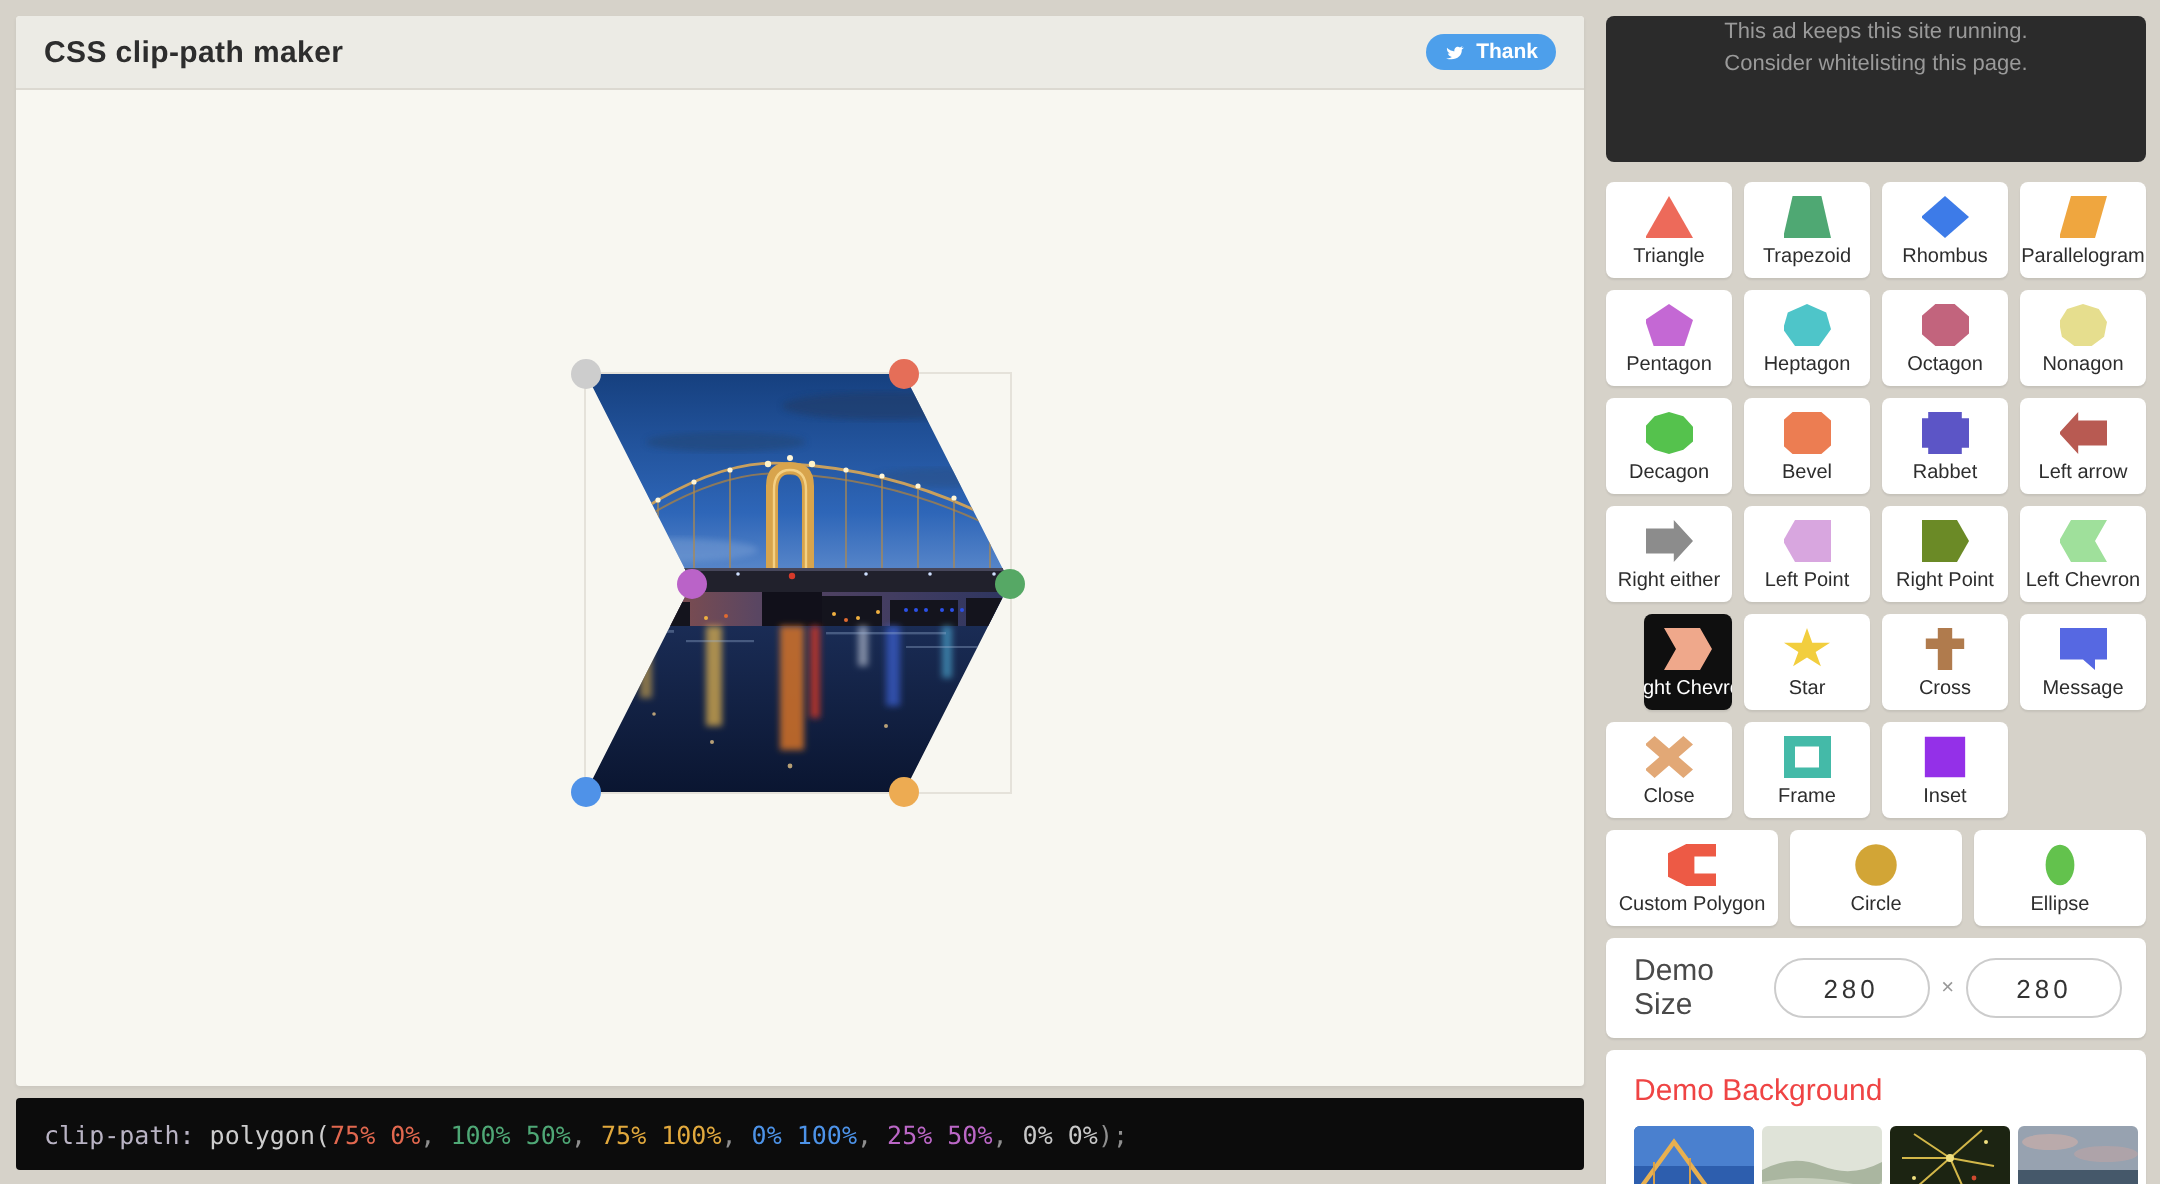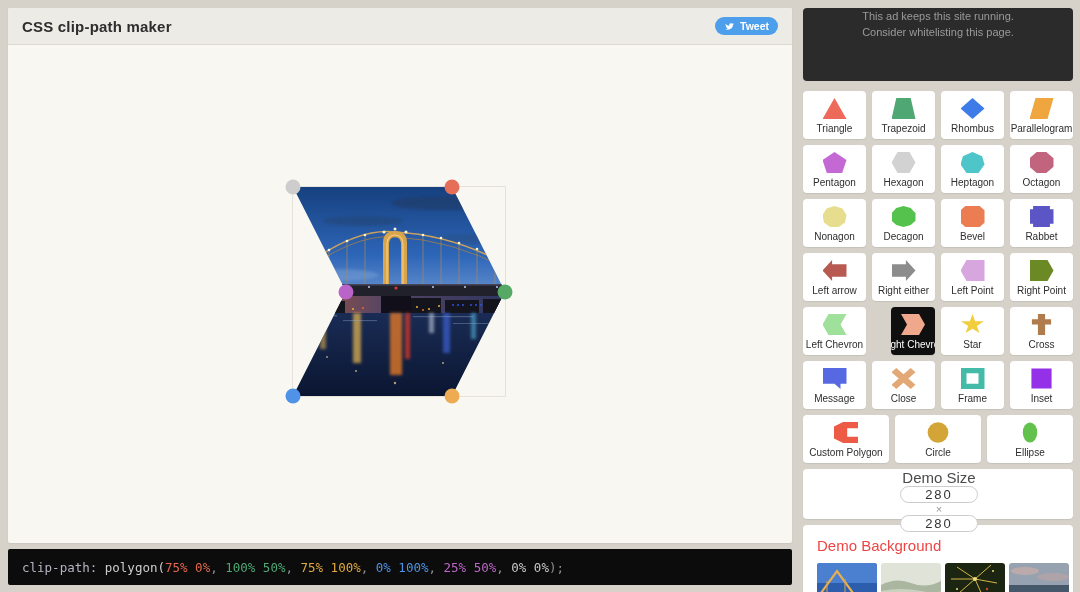--- a/index.html
+++ b/index.html
@@ -46,21 +46,21 @@
                        grid-auto-rows:48px; gap:6px 6px; }
   .shape-cell { background:#fff; border-radius:4px; box-shadow:0 1px 1px rgba(0,0,0,.08);
                 display:flex; flex-direction:column; align-items:center; justify-content:flex-start;
                 padding-top:7px; cursor:pointer; overflow:hidden; }
   .shape-cell.selected { background:#0f0f0f;margin-left:19px; }
   .shape-cell.selected .shape-label { color:#fff; }
   .shape-icon { width:24px; height:21px; flex:none; }
   .shape-label { font-size:10px; color:#2d2d2d; margin-top:4px; white-space:nowrap; }
 
   .panel { background:#fff; border-radius:4px; box-shadow:0 1px 1px rgba(0,0,0,.08); }
-  .demo-size-panel { margin-top:6px; height:50px; display:flex; align-items:center; padding:0 12px 0 14px;flex-direction:column; }
+  .demo-size-panel { margin-top:6px; height:50px; display:flex; align-items:center; padding:0 12px 0 14px; }
   .demo-size-label { font-size:15px; color:#4a4a4a; flex:1; }
   .size-input { width:78px; height:30px; border:1px solid #ccc; border-radius:15px; background:#fff;
                 text-align:center; font-family:"Liberation Sans",sans-serif; font-size:13px;
                 letter-spacing:2px; color:#333; outline:none; }
   .size-sep { color:#999; font-size:11px; margin:0 6px; }
 
   .demo-bg-panel { margin-top:6px; height:84px; padding:12px 10px 0 14px; }
   .demo-bg-label { font-size:15px; color:#ef4444; }
   .thumb-row { margin-top:9px; display:flex; gap:4px; }
   .thumb { width:60px; height:38px; border-radius:3px; overflow:hidden; cursor:pointer; flex:none; }
@@ -73,21 +73,21 @@
 
   <div class="main-panel">
     <div class="header">
       <div class="page-title">CSS clip-path maker</div>
       <button class="tweet-btn">
         <span>
           <svg width="12" height="10" viewBox="0 0 12 10">
             <path fill="#ffffff" d="M1,8.2 C2.8,8.3 3.9,7.5 3.9,7.5 C2.2,7 1.9,5.6 1.9,5.6 C2.4,5.8 2.9,5.7 2.9,5.7 C1.1,4.7 1.5,2.9 1.5,2.9 C3.2,4.6 5.2,4.7 5.2,4.7 C4.9,2.7 6.8,1.8 8,2.7 C8.6,2.4 9.3,2 9.3,2 C9.1,2.7 8.7,3 8.7,3 C9.3,2.9 9.9,2.7 9.9,2.7 C9.5,3.4 8.9,3.8 8.9,3.8 C9.1,7.6 5.3,9.6 1,8.2 Z"></path>
           </svg>
         </span>
-        <span>Tweet</span>
+        <span>Thank</span>
       </button>
     </div>
 
     <div class="canvas">
       <div class="demo-box" id="demo-box">
         <div class="demo-photo">
 
           <svg width="214" height="211" viewBox="0 0 214 211">
             <defs>
               <linearGradient id="sky" x1="0" y1="0" x2="0" y2="1">
@@ -251,24 +251,20 @@
           <div class="shape-icon" style="background: rgb(61, 123, 232); clip-path: polygon(50% 0%, 100% 50%, 50% 100%, 0% 50%);"></div>
           <div class="shape-label">Rhombus</div>
         </div>
         <div class="shape-cell">
           <div class="shape-icon" style="background: rgb(239, 166, 63); clip-path: polygon(25% 0%, 100% 0%, 75% 100%, 0% 100%);"></div>
           <div class="shape-label">Parallelogram</div>
         </div>
         <div class="shape-cell">
           <div class="shape-icon" style="background: rgb(196, 104, 212); clip-path: polygon(50% 0%, 100% 38%, 82% 100%, 18% 100%, 0% 38%);"></div>
           <div class="shape-label">Pentagon</div>
-        </div>
-        <div class="shape-cell">
-          <div class="shape-icon" style="background: rgb(210, 210, 210); clip-path: polygon(25% 0%, 75% 0%, 100% 50%, 75% 100%, 25% 100%, 0% 50%);"></div>
-          <div class="shape-label">Hexagon</div>
         </div>
         <div class="shape-cell">
           <div class="shape-icon" style="background: rgb(78, 197, 201); clip-path: polygon(50% 0%, 90% 20%, 100% 60%, 75% 100%, 25% 100%, 0% 60%, 10% 20%);"></div>
           <div class="shape-label">Heptagon</div>
         </div>
         <div class="shape-cell">
           <div class="shape-icon" style="background: rgb(194, 100, 125); clip-path: polygon(30% 0%, 70% 0%, 100% 30%, 100% 70%, 70% 100%, 30% 100%, 0% 70%, 0% 30%);"></div>
           <div class="shape-label">Octagon</div>
         </div>
         <div class="shape-cell">

